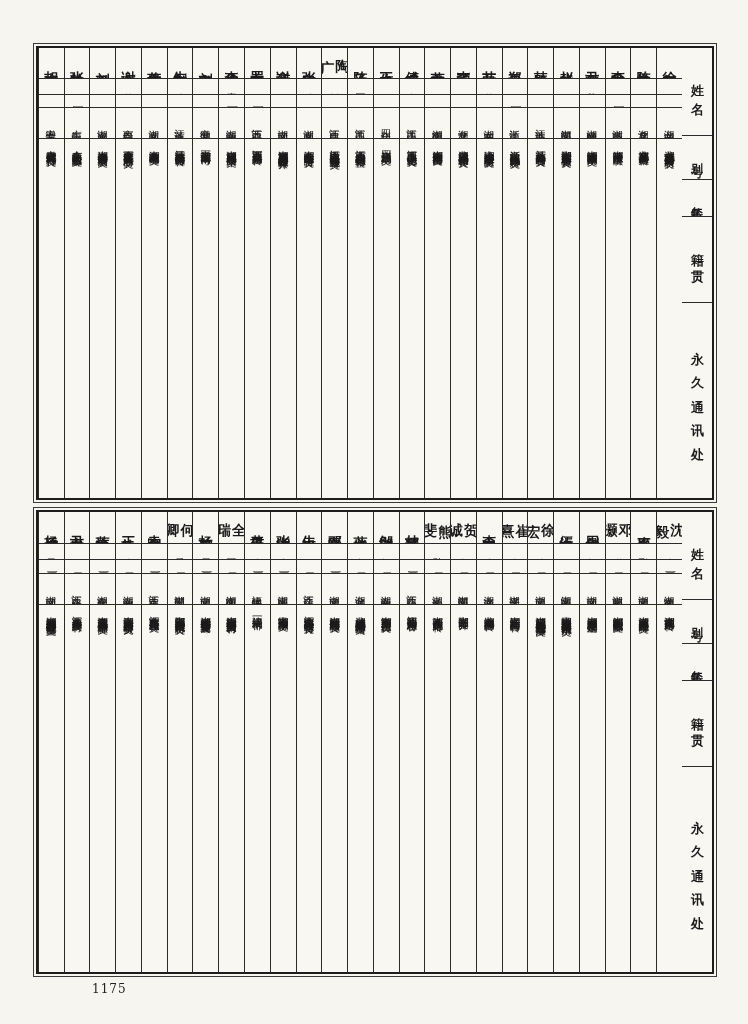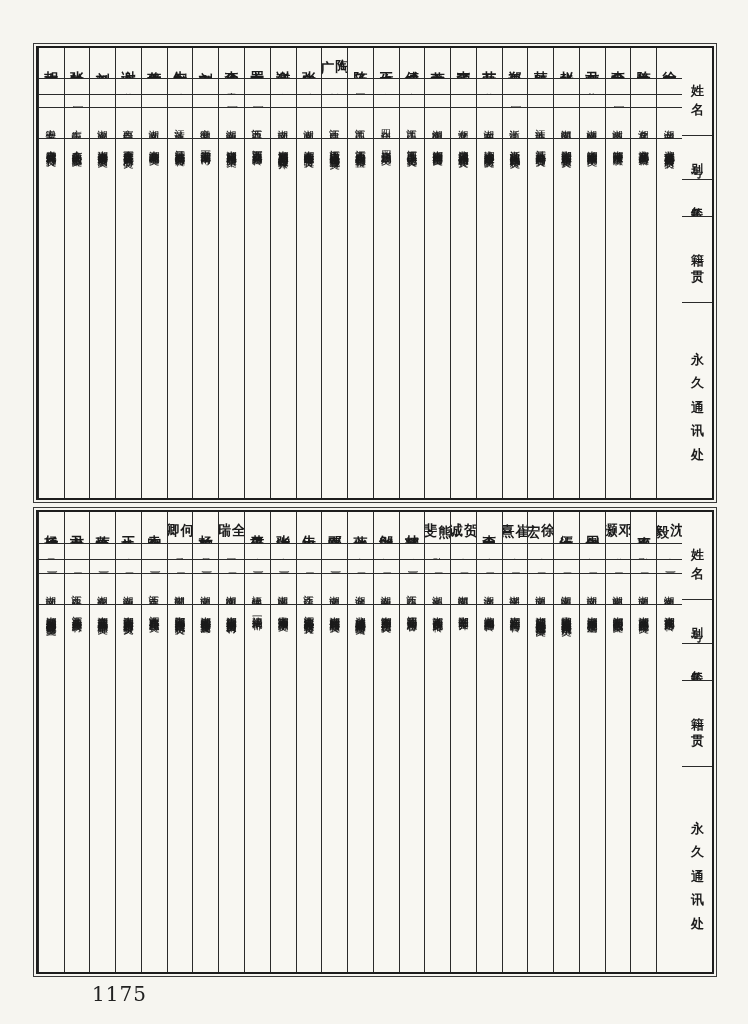--- a/index.html
+++ b/index.html
@@ -70,21 +70,21 @@
   .header-col .c-name .vtext{letter-spacing:18px;}
   .header-col .c-byname .vtext{letter-spacing:5px;font-size:12px;}
   .header-col .c-age .vtext{letter-spacing:2px;font-size:12px;}
   .header-col .c-native .vtext{letter-spacing:16px;}
   .header-col .c-addr{align-items:center;padding:0;}
   .header-col .c-addr .vtext{height:auto;letter-spacing:24px;}
   .page-number{
     position:absolute;
     left:92px;
     top:982px;
-    font-size:20px;
+    font-size:12px;
     letter-spacing:1px;
     color:#222;
   }
 </style>
 </head>
 <body>
 
 <div class="roster upper">
     <div class="col header-col">
       <div class="cell c-name">

